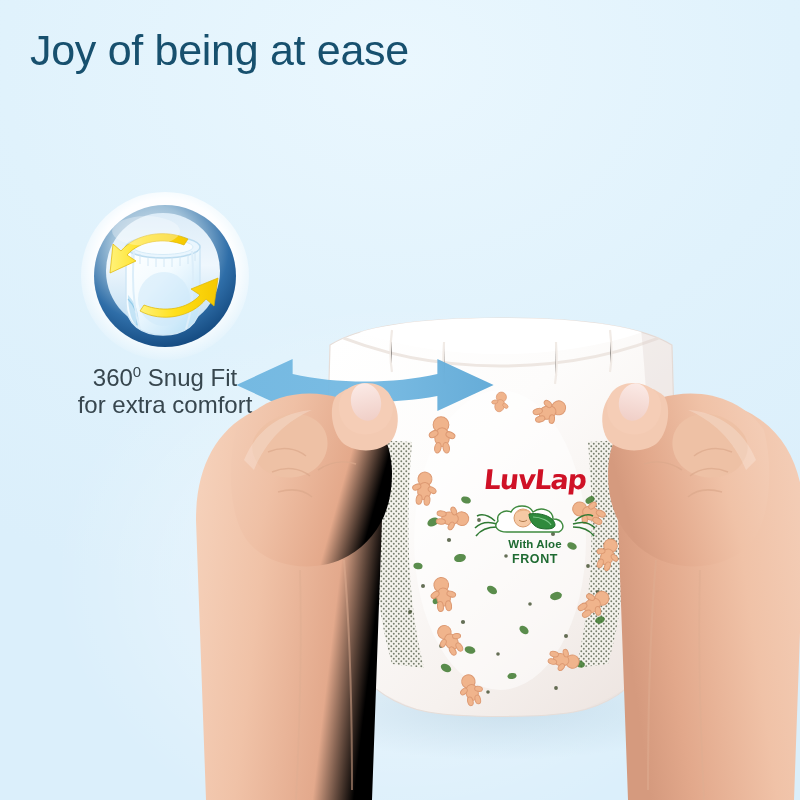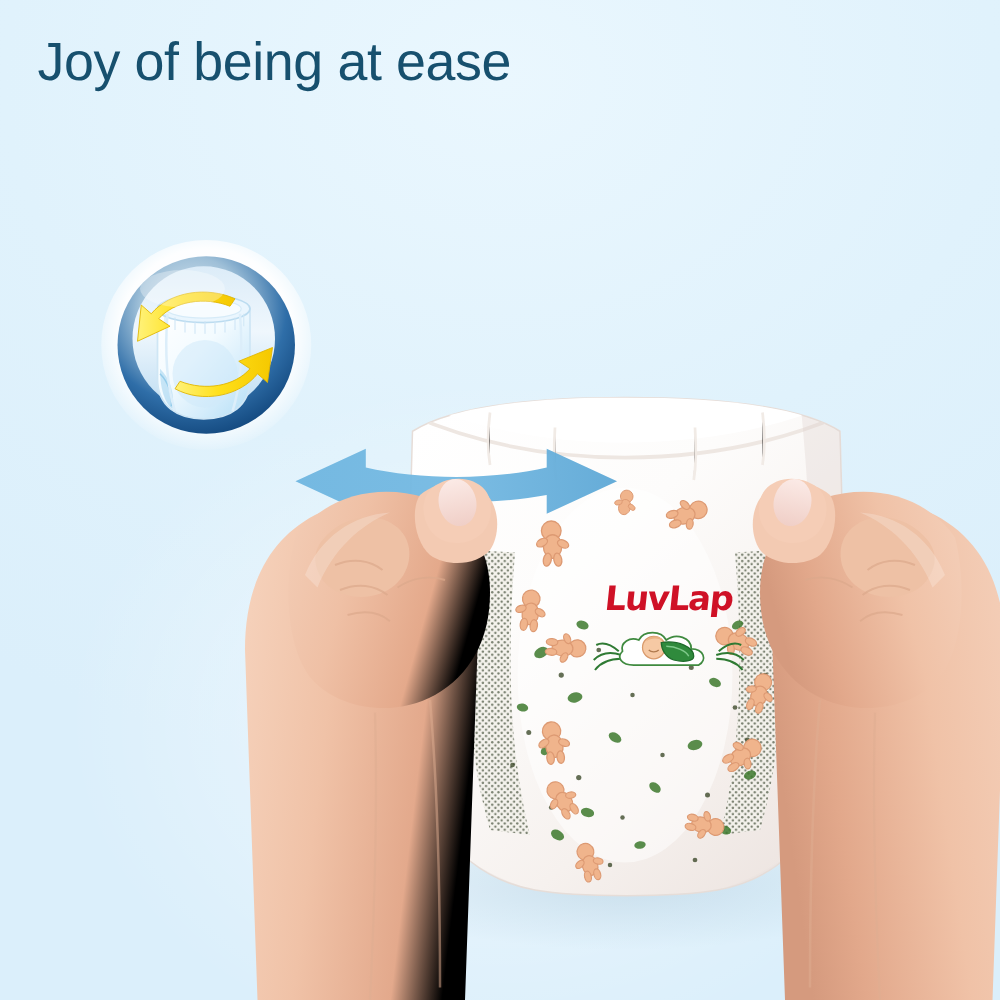--- a/index.html
+++ b/index.html
@@ -141,20 +141,24 @@
         </g>
 
         <path d="M100 40 C78 30 48 34 33 52 L25 45 L22 74 L48 62 L39 56 C51 42 76 38 96 46 Z" fill="url(#arrowG)" stroke="#e0b500" stroke-width=".7"></path>
         <path d="M52 112 C74 124 104 118 118 100 L126 107 L130 79 L103 90 L112 96 C100 110 76 114 56 106 Z" fill="url(#arrowG)" stroke="#e0b500" stroke-width=".7"></path>
 
         <ellipse cx="58" cy="32" rx="34" ry="15" fill="#ffffff" opacity=".32" clip-path="url(#sphereClip)"></ellipse>
       </svg>
     </div>
   </div>
 
+  <div class="caption">
+    <span><span>360</span><span class="deg">0</span><span> Snug Fit</span></span><br>
+    <span>for extra comfort</span>
+  </div>
 
   <div class="photo">
     <svg width="800" height="800" viewBox="0 0 800 800">
       <defs>
         <linearGradient id="skinL" x1="0" y1="0" x2="1" y2="0.3">
           <stop offset="0%" stop-color="#f3cdb6"></stop>
           <stop offset="38%" stop-color="#efc0a5"></stop>
           <stop offset="78%" stop-color="#e4a98b"></stop>
           <stop offset="100%" stop-color="#d79madd"></stop>
         </linearGradient>
@@ -510,15 +514,19 @@
         <g>
           <circle cx="52" cy="24" r="9" fill="#f6c9a4" stroke="#d99a6c" stroke-width="1"></circle>
           <path d="M46 19 C48 14 58 14 60 19 C56 16 50 16 46 19 Z" fill="#e8b183"></path>
           <path d="M48 26 C50 28 54 28 56 26" stroke="#b07a4e" stroke-width="1" fill="none"></path>
 
           <path d="M58 20 C72 18 84 24 84 31 C84 35 76 36 68 34 C62 32 58 26 58 20 Z" fill="#2f8a3c" stroke="#1f6b2c" stroke-width="1"></path>
           <path d="M62 23 C70 23 78 27 80 31" stroke="#7fc98b" stroke-width="1.2" fill="none"></path>
         </g>
       </svg>
     </div>
+    <div class="logo-sub">
+      <span>With Aloe</span><br>
+      <span class="front">FRONT</span>
+    </div>
   </div>
 
 </div>
 
 </body></html>

